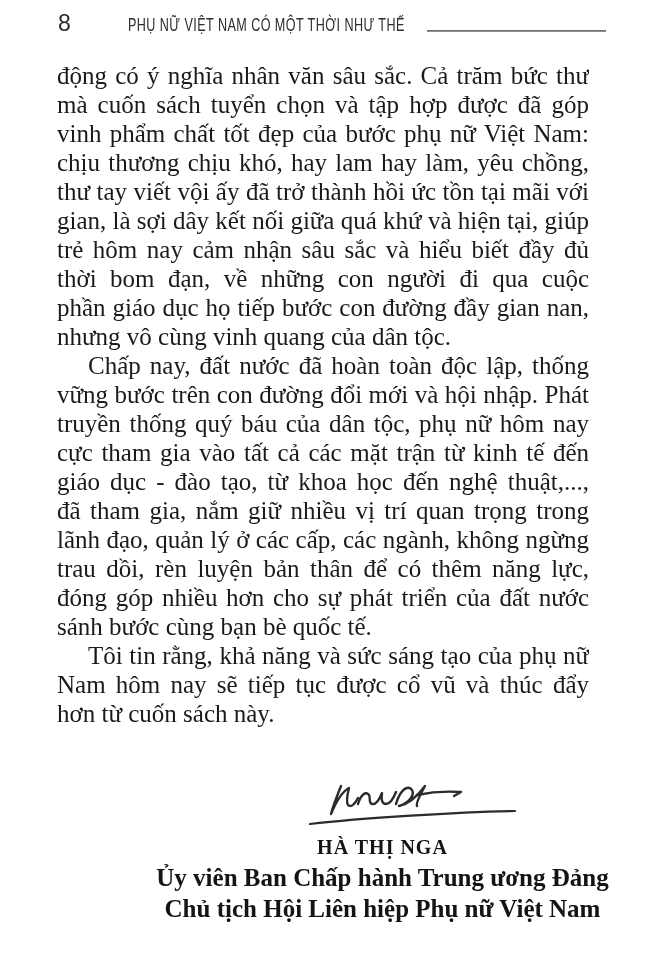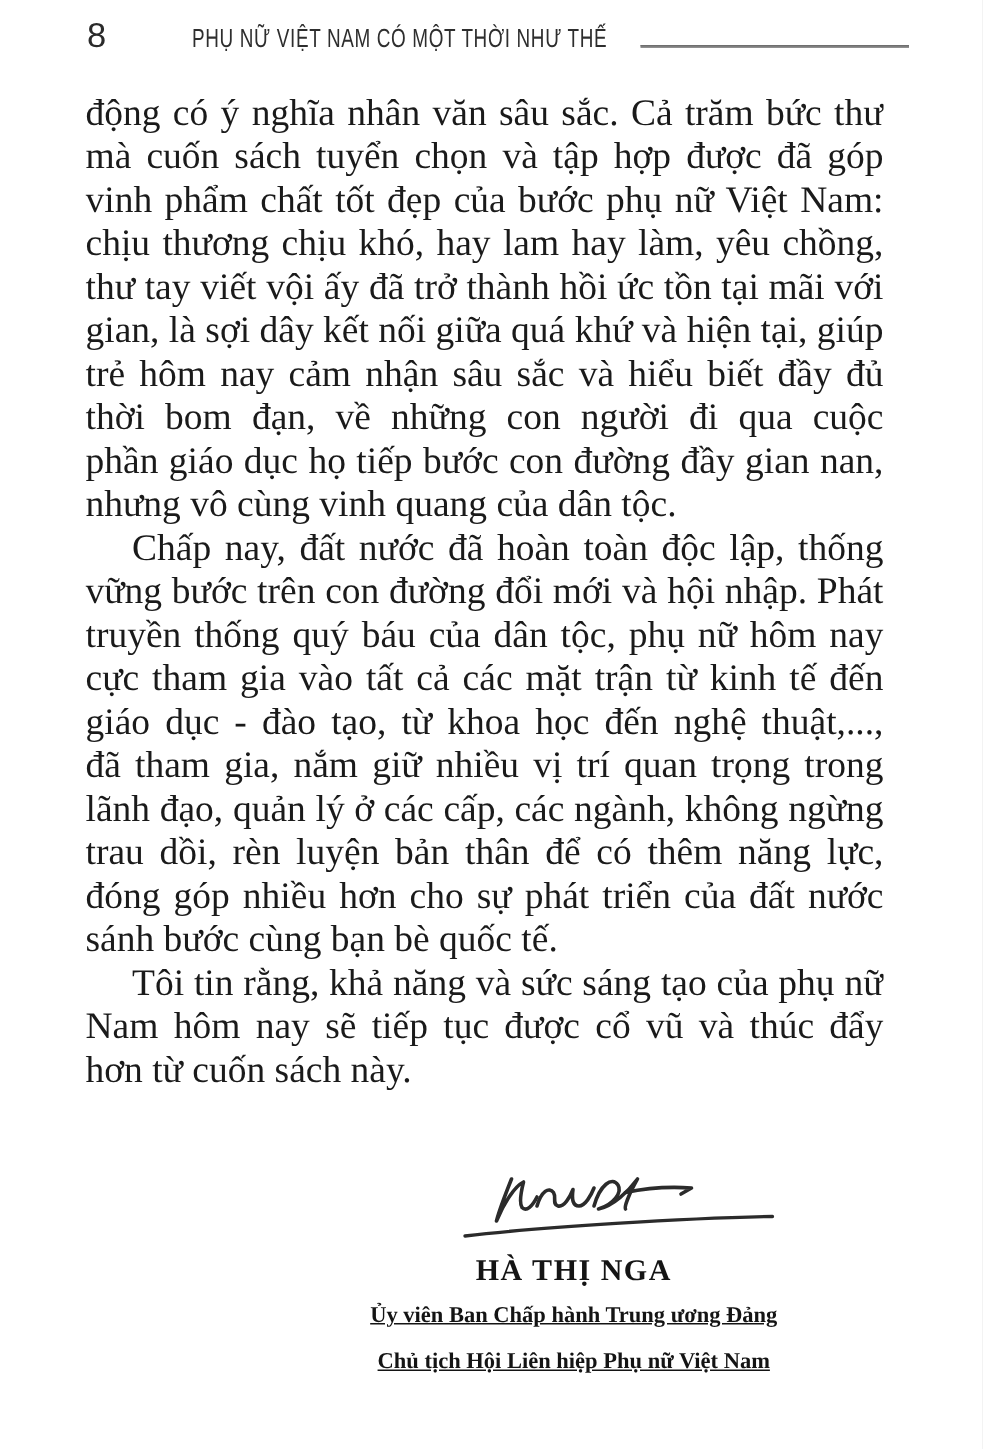--- a/index.html
+++ b/index.html
@@ -46,21 +46,21 @@
   .sig svg{display:block;width:100%;height:100%;}
   
   .signblock{
     position:absolute;left:110px;top:832px;width:545px;
     text-align:center;font-weight:bold;color:#141414;
   }
   .signblock .name{
     font-size:20px;line-height:30px;letter-spacing:1px;
   }
   .signblock .role{
-    font-size:15px;line-height:31px;text-decoration:underline;
+    font-size:25px;line-height:31px;
   }
 </style>
 </head>
 <body>
 
 <div class="page">
 
   <span class="pagenum">8</span>
   <span class="runtitle">PHỤ NỮ VIỆT NAM CÓ MỘT THỜI NHƯ THẾ</span>
   <span class="headrule"></span>

